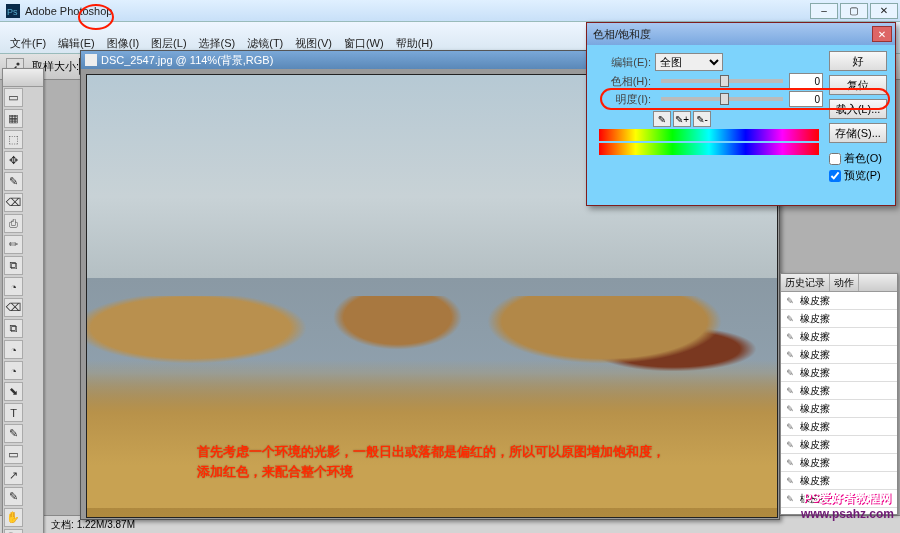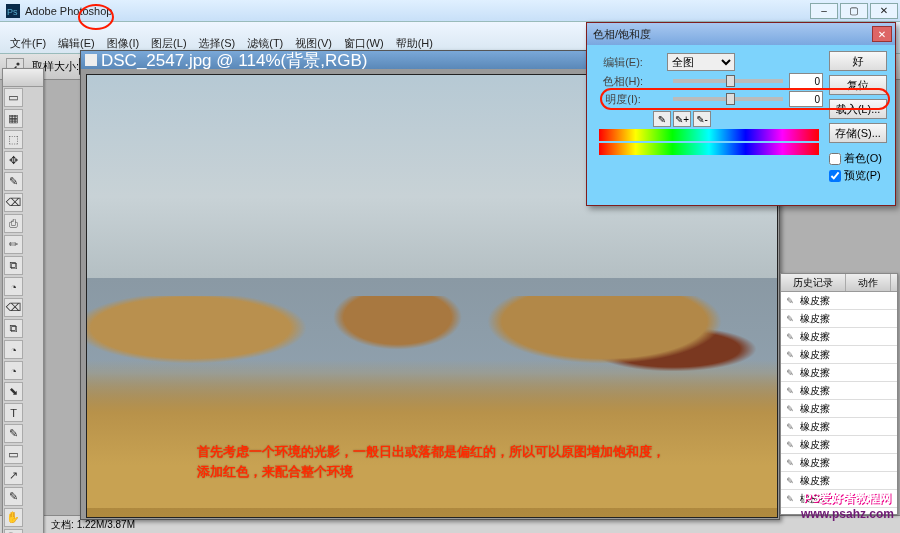--- a/index.html
+++ b/index.html
@@ -19,21 +19,21 @@
 .optionsbar .eyedrop { width: 18px; height: 18px; border: 1px solid #999; background: #ddd; margin-right: 8px; display: flex; align-items: center; justify-content: center; }
 .optionsbar input.sample { width: 50px; height: 17px; border: 1px inset #888; font-size: 10px; padding-left: 2px; }
 .optionsbar .dd { width: 12px; height: 17px; border: 1px solid #888; background: #eee; display: inline-flex; align-items: center; justify-content: center; font-size: 8px; }
 
 .toolbox { position: absolute; top: 68px; left: 2px; width: 42px; background: #d0d0d0; border: 1px solid #888; box-shadow: 1px 1px 2px rgba(0,0,0,.3); z-index: 4; }
 .toolbox .brand { height: 18px; background: linear-gradient(#eee,#ccc); border-bottom: 1px solid #999; }
 .toolbox .grid { display: flex; flex-wrap: wrap; }
 .toolbox .tool { width: 19px; height: 19px; border: 1px solid #aaa; background: #e4e4e4; margin: 1px; display: flex; align-items: center; justify-content: center; font-size: 11px; color: #333; }
 
 .docwin { position: absolute; top: 50px; left: 80px; width: 700px; height: 470px; background: #999; border: 1px solid #555; box-shadow: 2px 2px 4px rgba(0,0,0,.4); z-index: 2; }
-.docwin .doctitle { height: 18px; background: linear-gradient(#7aa8d8,#5a88b8); color: #fff; font-size: 17px; padding: 2px 4px; display: flex; align-items: center; }
+.docwin .doctitle { height: 18px; background: linear-gradient(#7aa8d8,#5a88b8); color: #fff; font-size: 11px; padding: 2px 4px; display: flex; align-items: center; }
 .docwin .doctitle .dicon { width: 12px; height: 12px; background: #eee; margin-right: 4px; }
 .canvas { position: relative; width: 696px; height: 448px; background: #999; margin: 1px; }
 .img { position: absolute; left: 4px; top: 4px; width: 692px; height: 444px; overflow: hidden; border: 1px solid #222; }
 .sky { position: absolute; top: 0; left: 0; right: 0; height: 46%; background: linear-gradient(#b6c9d4, #c8d2d6 60%, #b4bfc3); }
 .water { position: absolute; top: 46%; left: 0; right: 0; bottom: 0; background: linear-gradient(#8a99a4, #8fa0ad 40%, #8e7a5a 60%,#a88244 75%, #b08a3e); }
 .grass { position: absolute; top: 50%; left: 0; right: 0; height: 48%; background:
   radial-gradient(ellipse at 15% 15%, #b9904e 12%, transparent 14%),
   radial-gradient(ellipse at 45% 10%, #a87840 10%, transparent 12%),
   radial-gradient(ellipse at 75% 12%, #b28848 14%, transparent 16%),
   radial-gradient(ellipse at 85% 25%, #7a3820 8%, transparent 10%),
@@ -45,36 +45,36 @@
 
 
 .dialog { position: absolute; top: 22px; right: 4px; width: 310px; height: 184px; background: #7dd3fc; border: 1px solid #7f1d1d; box-shadow: 3px 3px 6px rgba(0,0,0,.4); z-index: 10; }
 .dialog .dlgtitle { height: 22px; background: linear-gradient(#a8c8f0,#7aa8e0); display: flex; align-items: center; padding-left: 6px; font-size: 11px; color: #222; }
 .dialog .dlgclose { margin-left: auto; width: 20px; height: 16px; background: #d66; color: #fff; border: 1px solid #933; display: flex; align-items: center; justify-content: center; margin-right: 3px; font-size: 10px; }
 .dialog .body { padding: 6px 8px; display: flex; }
 .dialog .left { flex: 1; }
 .dialog .right { width: 58px; display: flex; flex-direction: column; gap: 4px; margin-left: 6px; }
 .dialog .right button { height: 20px; font-size: 11px; border: 1px solid #888; background: linear-gradient(#f8f8f8,#ddd); }
 .dialog .row { display: flex; align-items: center; margin: 2px 0; font-size: 11px; }
-.dialog .row label { width: 56px; text-align: center; margin-right: 16px; color: #444; }
+.dialog .row label { width: 56px; text-align: right; margin-right: 4px; color: #444; }
 .dialog select { width: 68px; height: 18px; border: 1px solid #888; font-size: 11px; }
 .dialog .slider { flex: 1; height: 4px; background: #bbb; position: relative; margin: 0 6px; }
 .dialog .slider .thumb { position: absolute; top: -4px; width: 9px; height: 12px; background: #ddd; border: 1px solid #666; }
 .dialog input.val { width: 34px; height: 16px; border: 1px solid #888; font-size: 10px; text-align: right; padding-right: 2px; }
 .dialog .eyedrops { display: flex; gap: 2px; margin: 4px 0 2px 58px; }
 .dialog .eyedrops span { width: 18px; height: 16px; border: 1px solid #888; background: #eee; display: flex; align-items: center; justify-content: center; font-size: 10px; }
 .dialog .huebar { height: 12px; margin: 2px 4px; background: linear-gradient(90deg,#f00,#ff0,#0f0,#0ff,#00f,#f0f,#f00); }
 .dialog .checks { font-size: 11px; display: flex; flex-direction: column; gap: 2px; margin-top: 4px; }
 .dialog .checks label { display: flex; align-items: center; gap: 3px; white-space: nowrap; }
 .dialog .checks input { width: 12px; height: 12px; }
 
 
 .history { position: absolute; right: 2px; bottom: 18px; width: 118px; height: 242px; background: #ddd; border: 1px solid #888; z-index: 6; box-shadow: 1px 1px 3px rgba(0,0,0,.3); }
 .history .tabs { height: 18px; background: linear-gradient(#eee,#ccc); display: flex; font-size: 10px; border-bottom: 1px solid #999; }
-.history .tabs span { padding: 2px 12px; border-right: 1px solid #aaa; }
+.history .tabs span { padding: 2px 4px; border-right: 1px solid #aaa; }
 .history .list { height: 222px; overflow: hidden; background: #fff; }
 .history .item { height: 18px; display: flex; align-items: center; border-bottom: 1px solid #ddd; font-size: 10px; padding-left: 2px; }
 .history .item .pen { width: 14px; height: 14px; margin-right: 3px; display: flex; align-items: center; justify-content: center; font-size: 9px; color: #666; }
 
 
 .annot { position: absolute; border: 2px solid #ff1a00; border-radius: 50%; z-index: 20; pointer-events: none; }
 
 .watermark { position: absolute; right: 6px; bottom: 12px; text-align: center; font-size: 12px; z-index: 30; }
 .watermark .l1 { color: #fff; font-weight: bold; text-shadow: 1px 1px 0 #e08; }
 .watermark .l2 { color: #701a75; font-weight: bold; }

